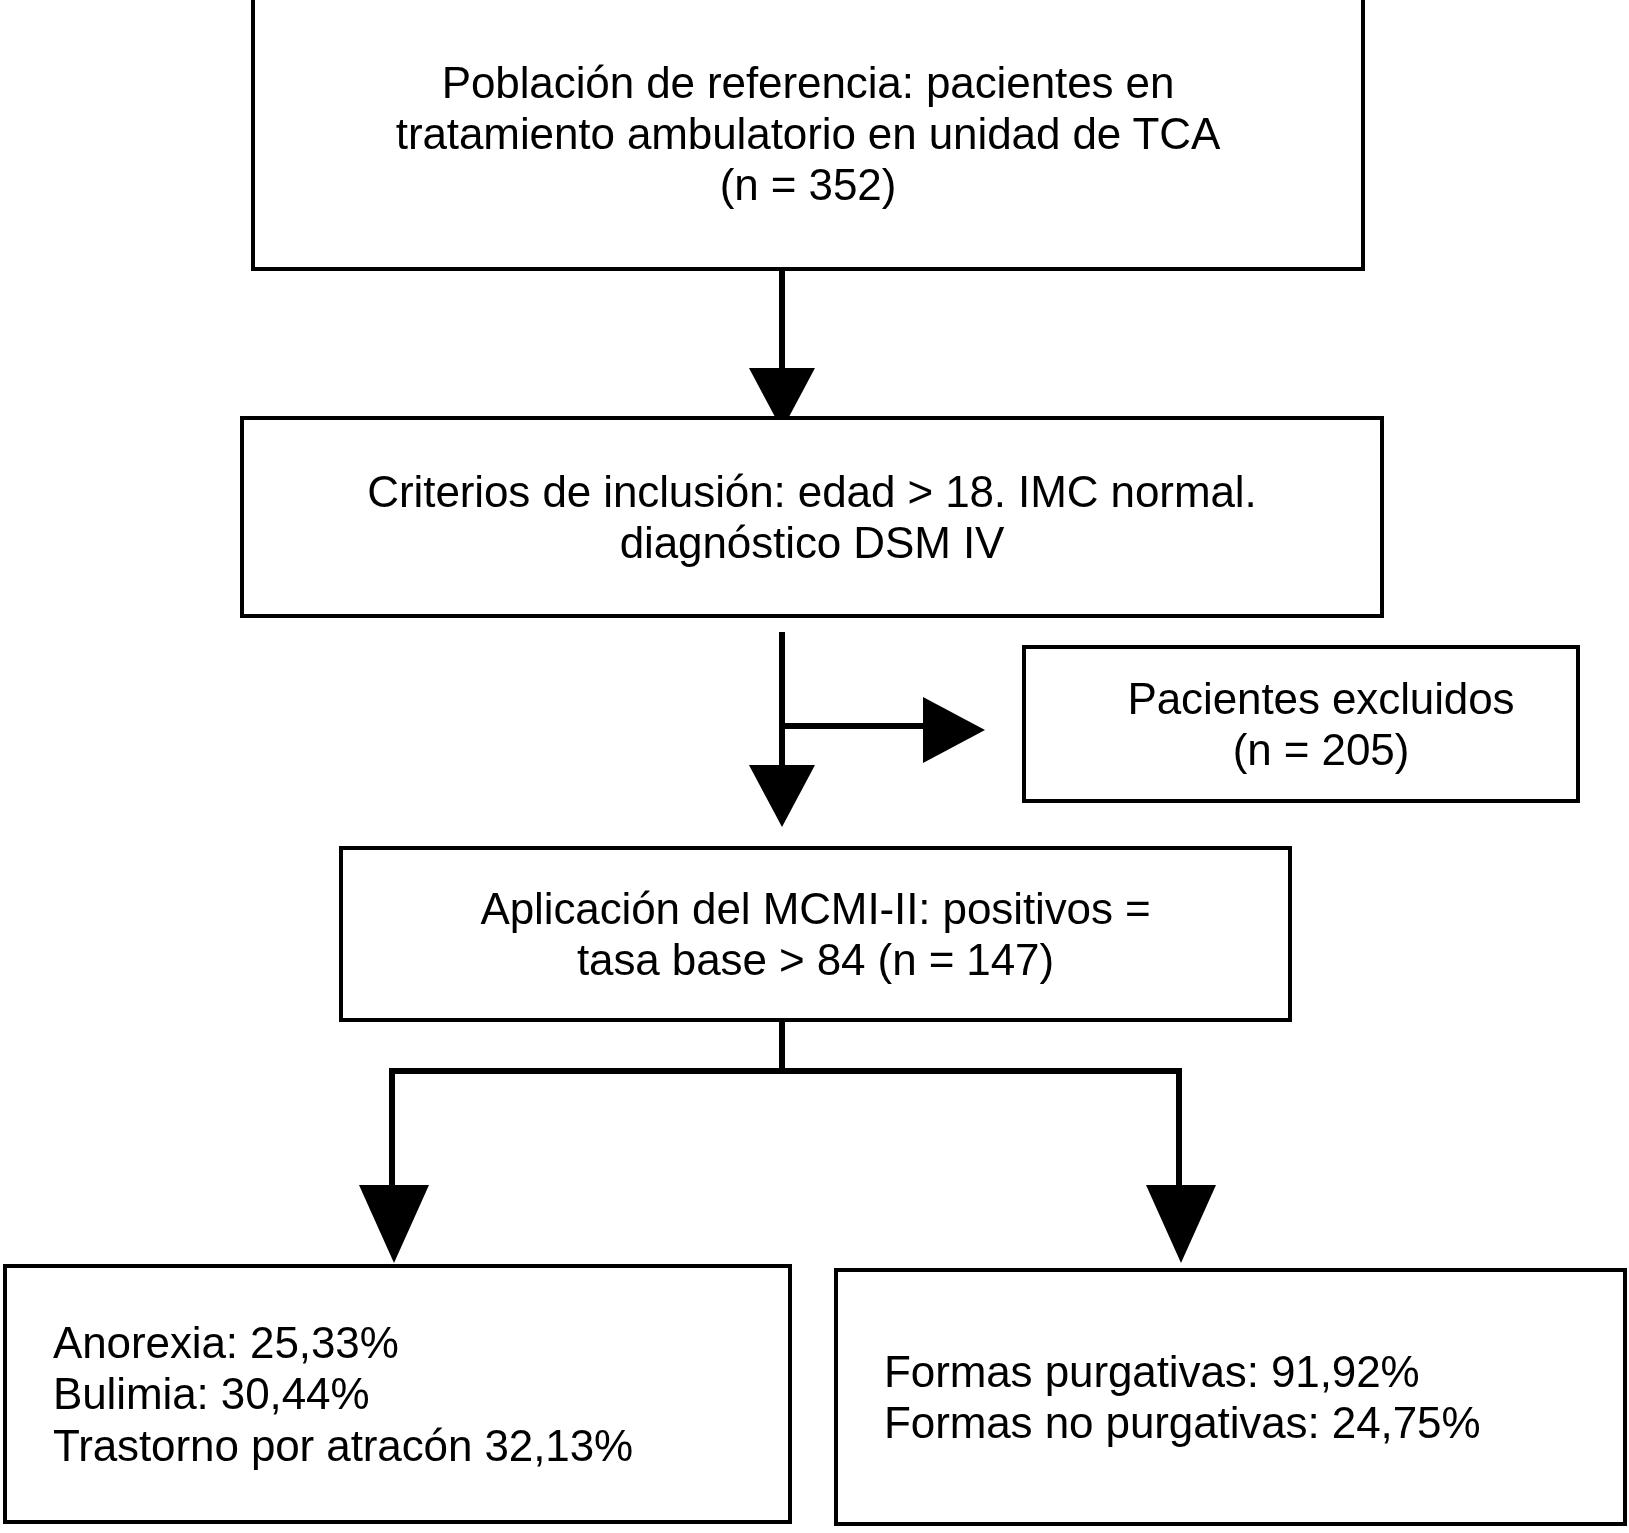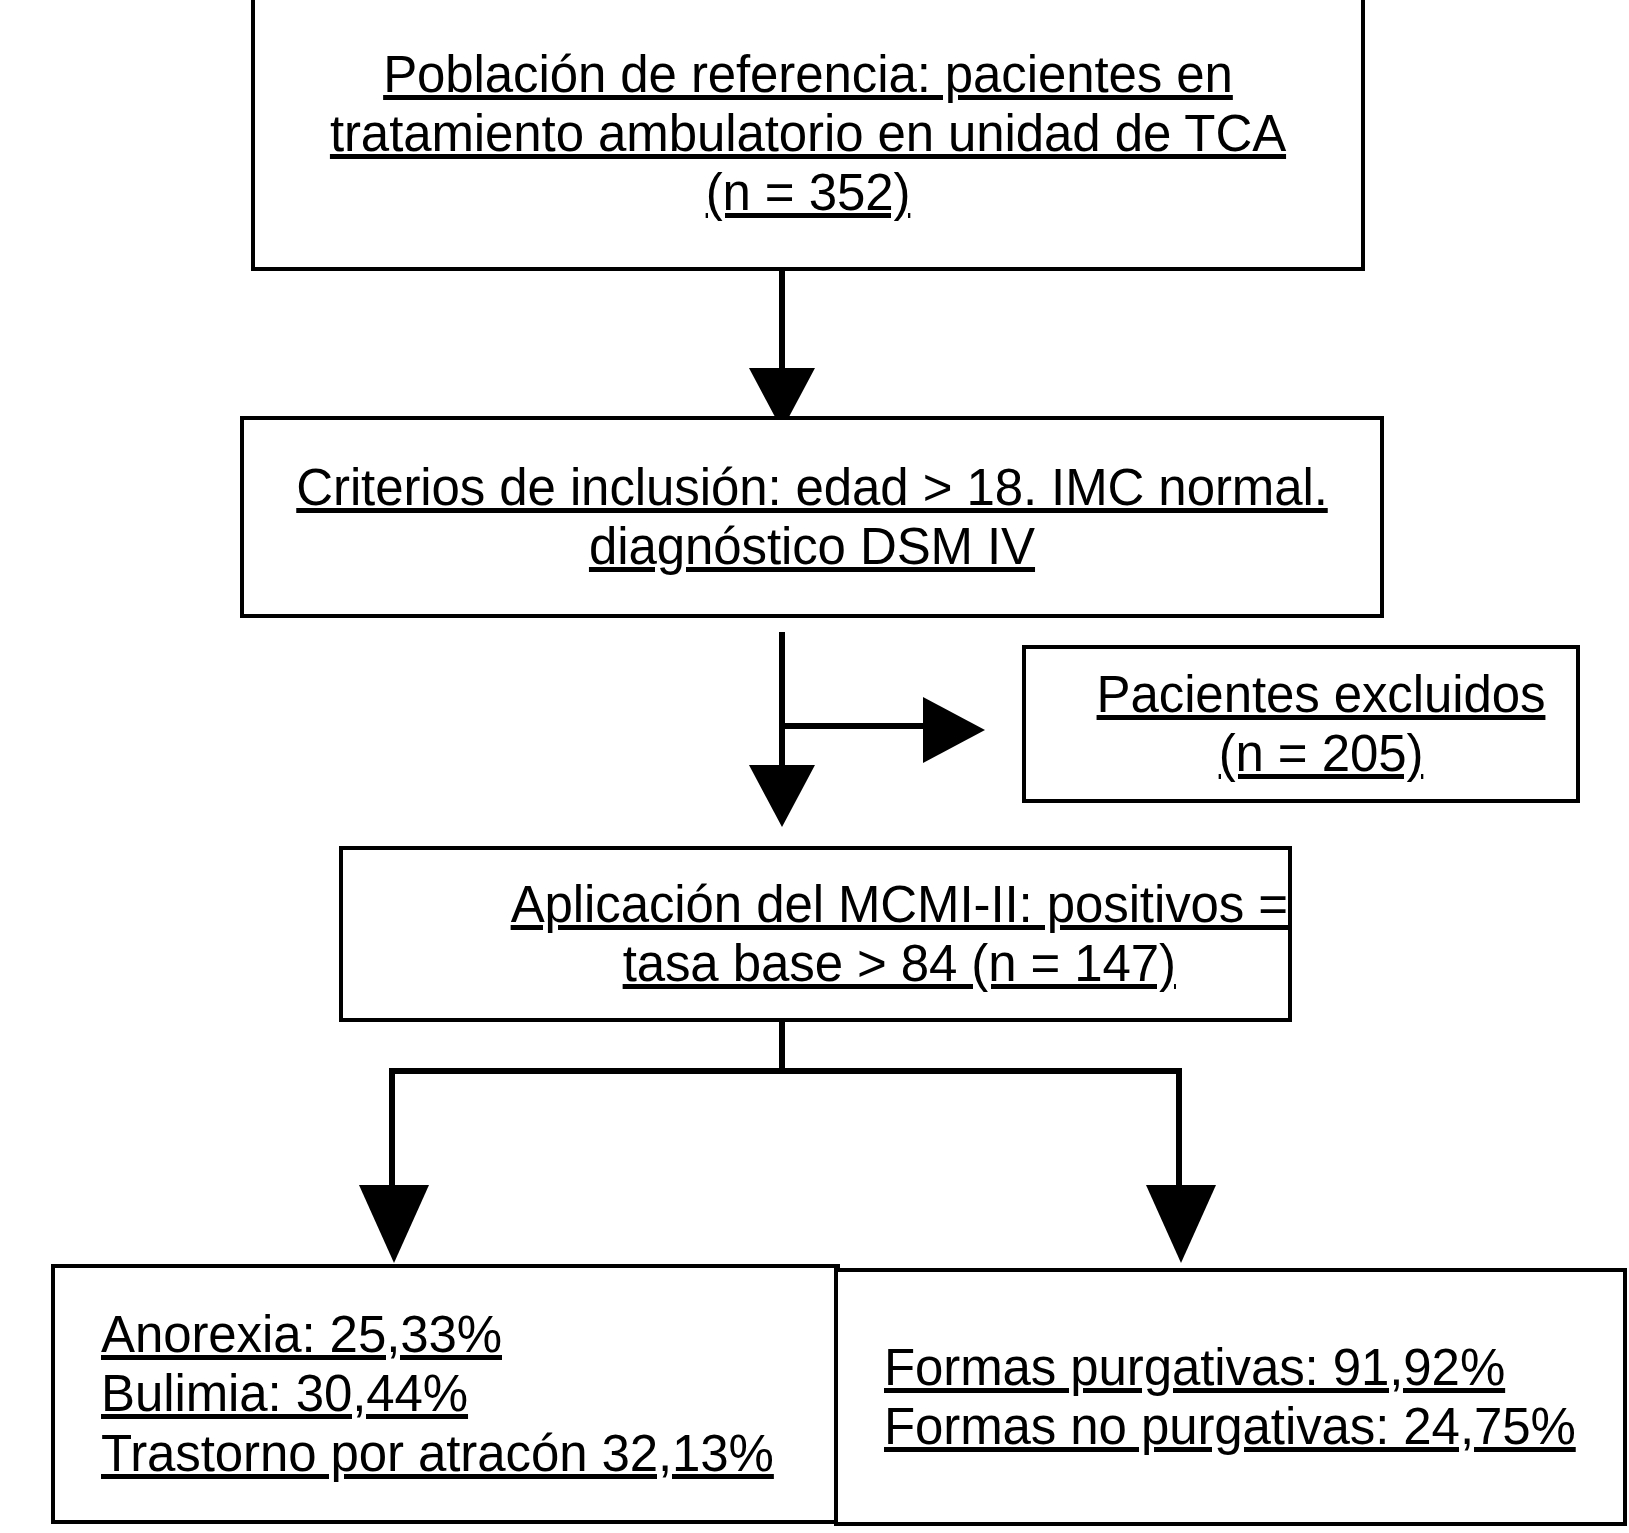--- a/index.html
+++ b/index.html
@@ -20,35 +20,34 @@
   .node {
     position: absolute;
     box-sizing: border-box;
     border: 4px solid #000000;
     background: #ffffff;
     display: flex;
     align-items: center;
     justify-content: center;
   }
   .node-text {
-    font-size: 51px;
+    font-size: 44px;
     line-height: 1.16;
     white-space: pre-line;
     letter-spacing: -0.1px;
-    text-decoration: underline;
   }
   .center-text { text-align: center; }
   .left-text   { text-align: left; width: 100%; padding-left: 46px; box-sizing: border-box; }
 
   
   #box-population   { left: 251px;  top: -4px;    width: 1114px; height: 275px; }
   #box-criteria     { left: 240px;  top: 416px;   width: 1144px; height: 202px; }
   #box-excluded     { left: 1022px; top: 645px;   width: 558px;  height: 158px; padding-left: 40px; }
-  #box-mcmi         { left: 339px;  top: 846px;   width: 953px;  height: 176px; justify-content: flex-end; }
-  #box-results-left { left: 3px;    top: 1264px;  width: 789px;  height: 260px; margin-left: 48px; }
+  #box-mcmi         { left: 339px;  top: 846px;   width: 953px;  height: 176px; }
+  #box-results-left { left: 3px;    top: 1264px;  width: 789px;  height: 260px; }
   #box-results-right{ left: 834px;  top: 1268px;  width: 793px;  height: 258px; }
 
   
   .line-v {
     position: absolute;
     width: 6px;
     background: #000000;
   }
   .line-h {
     position: absolute;

